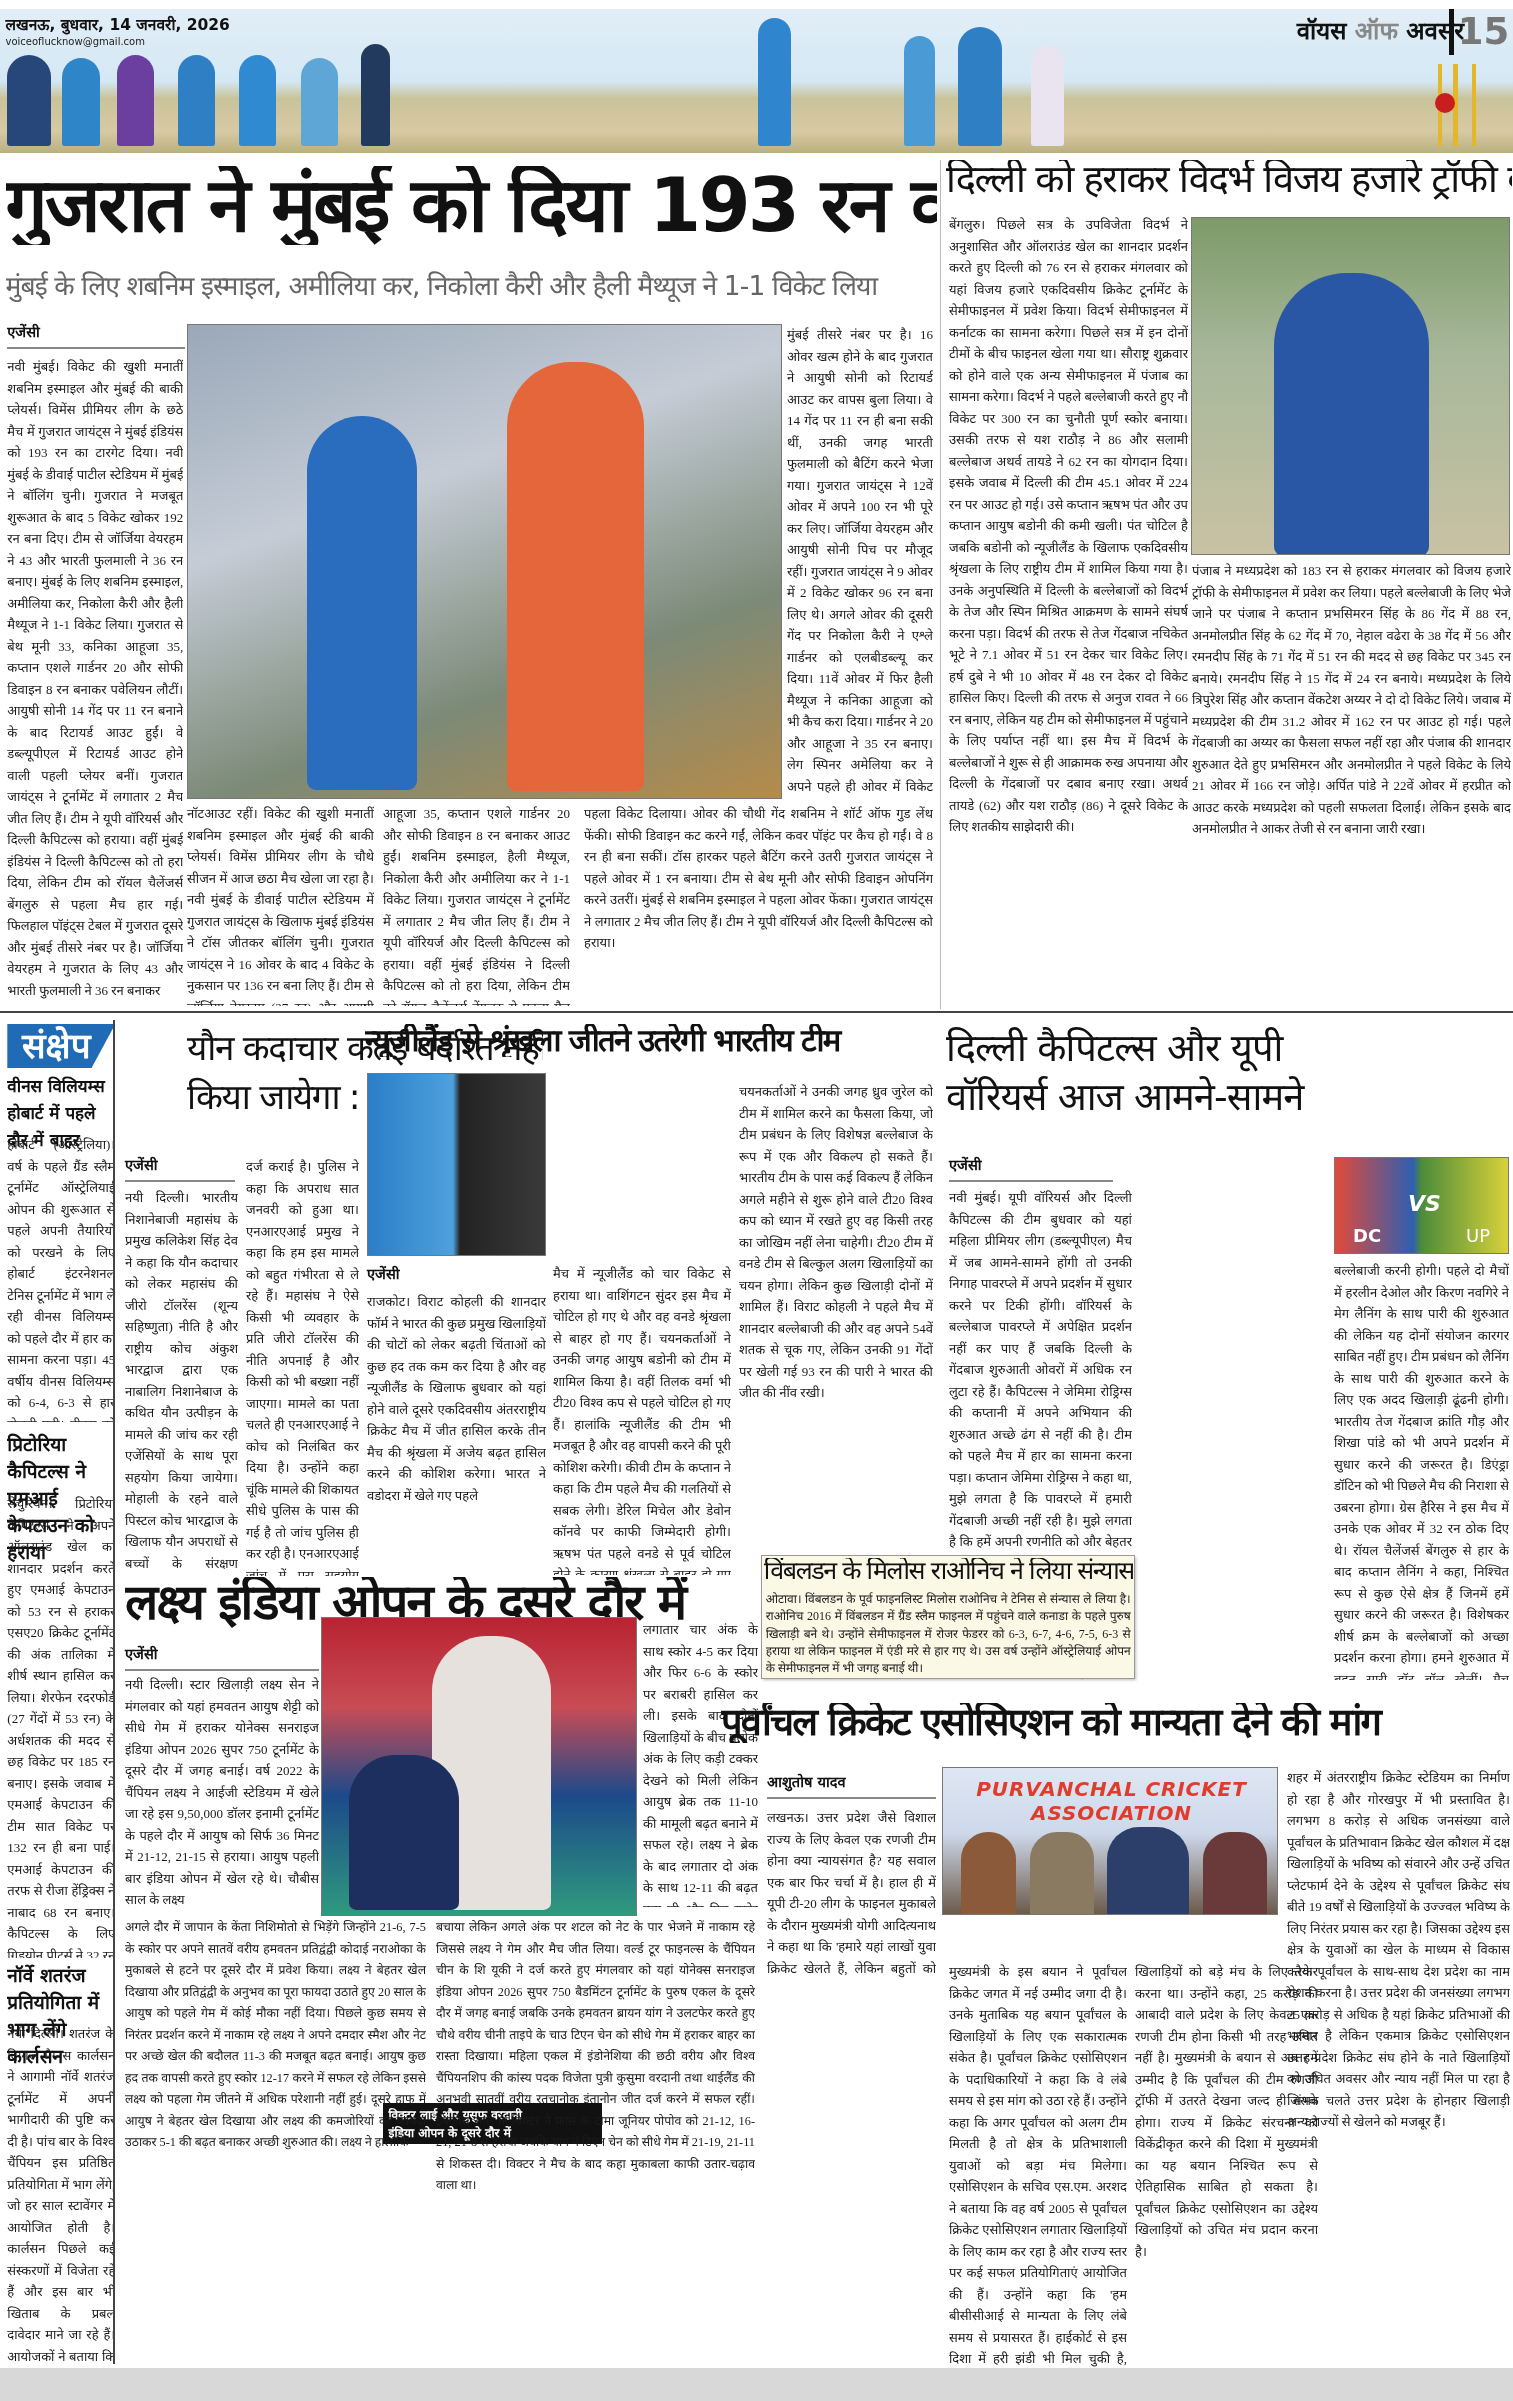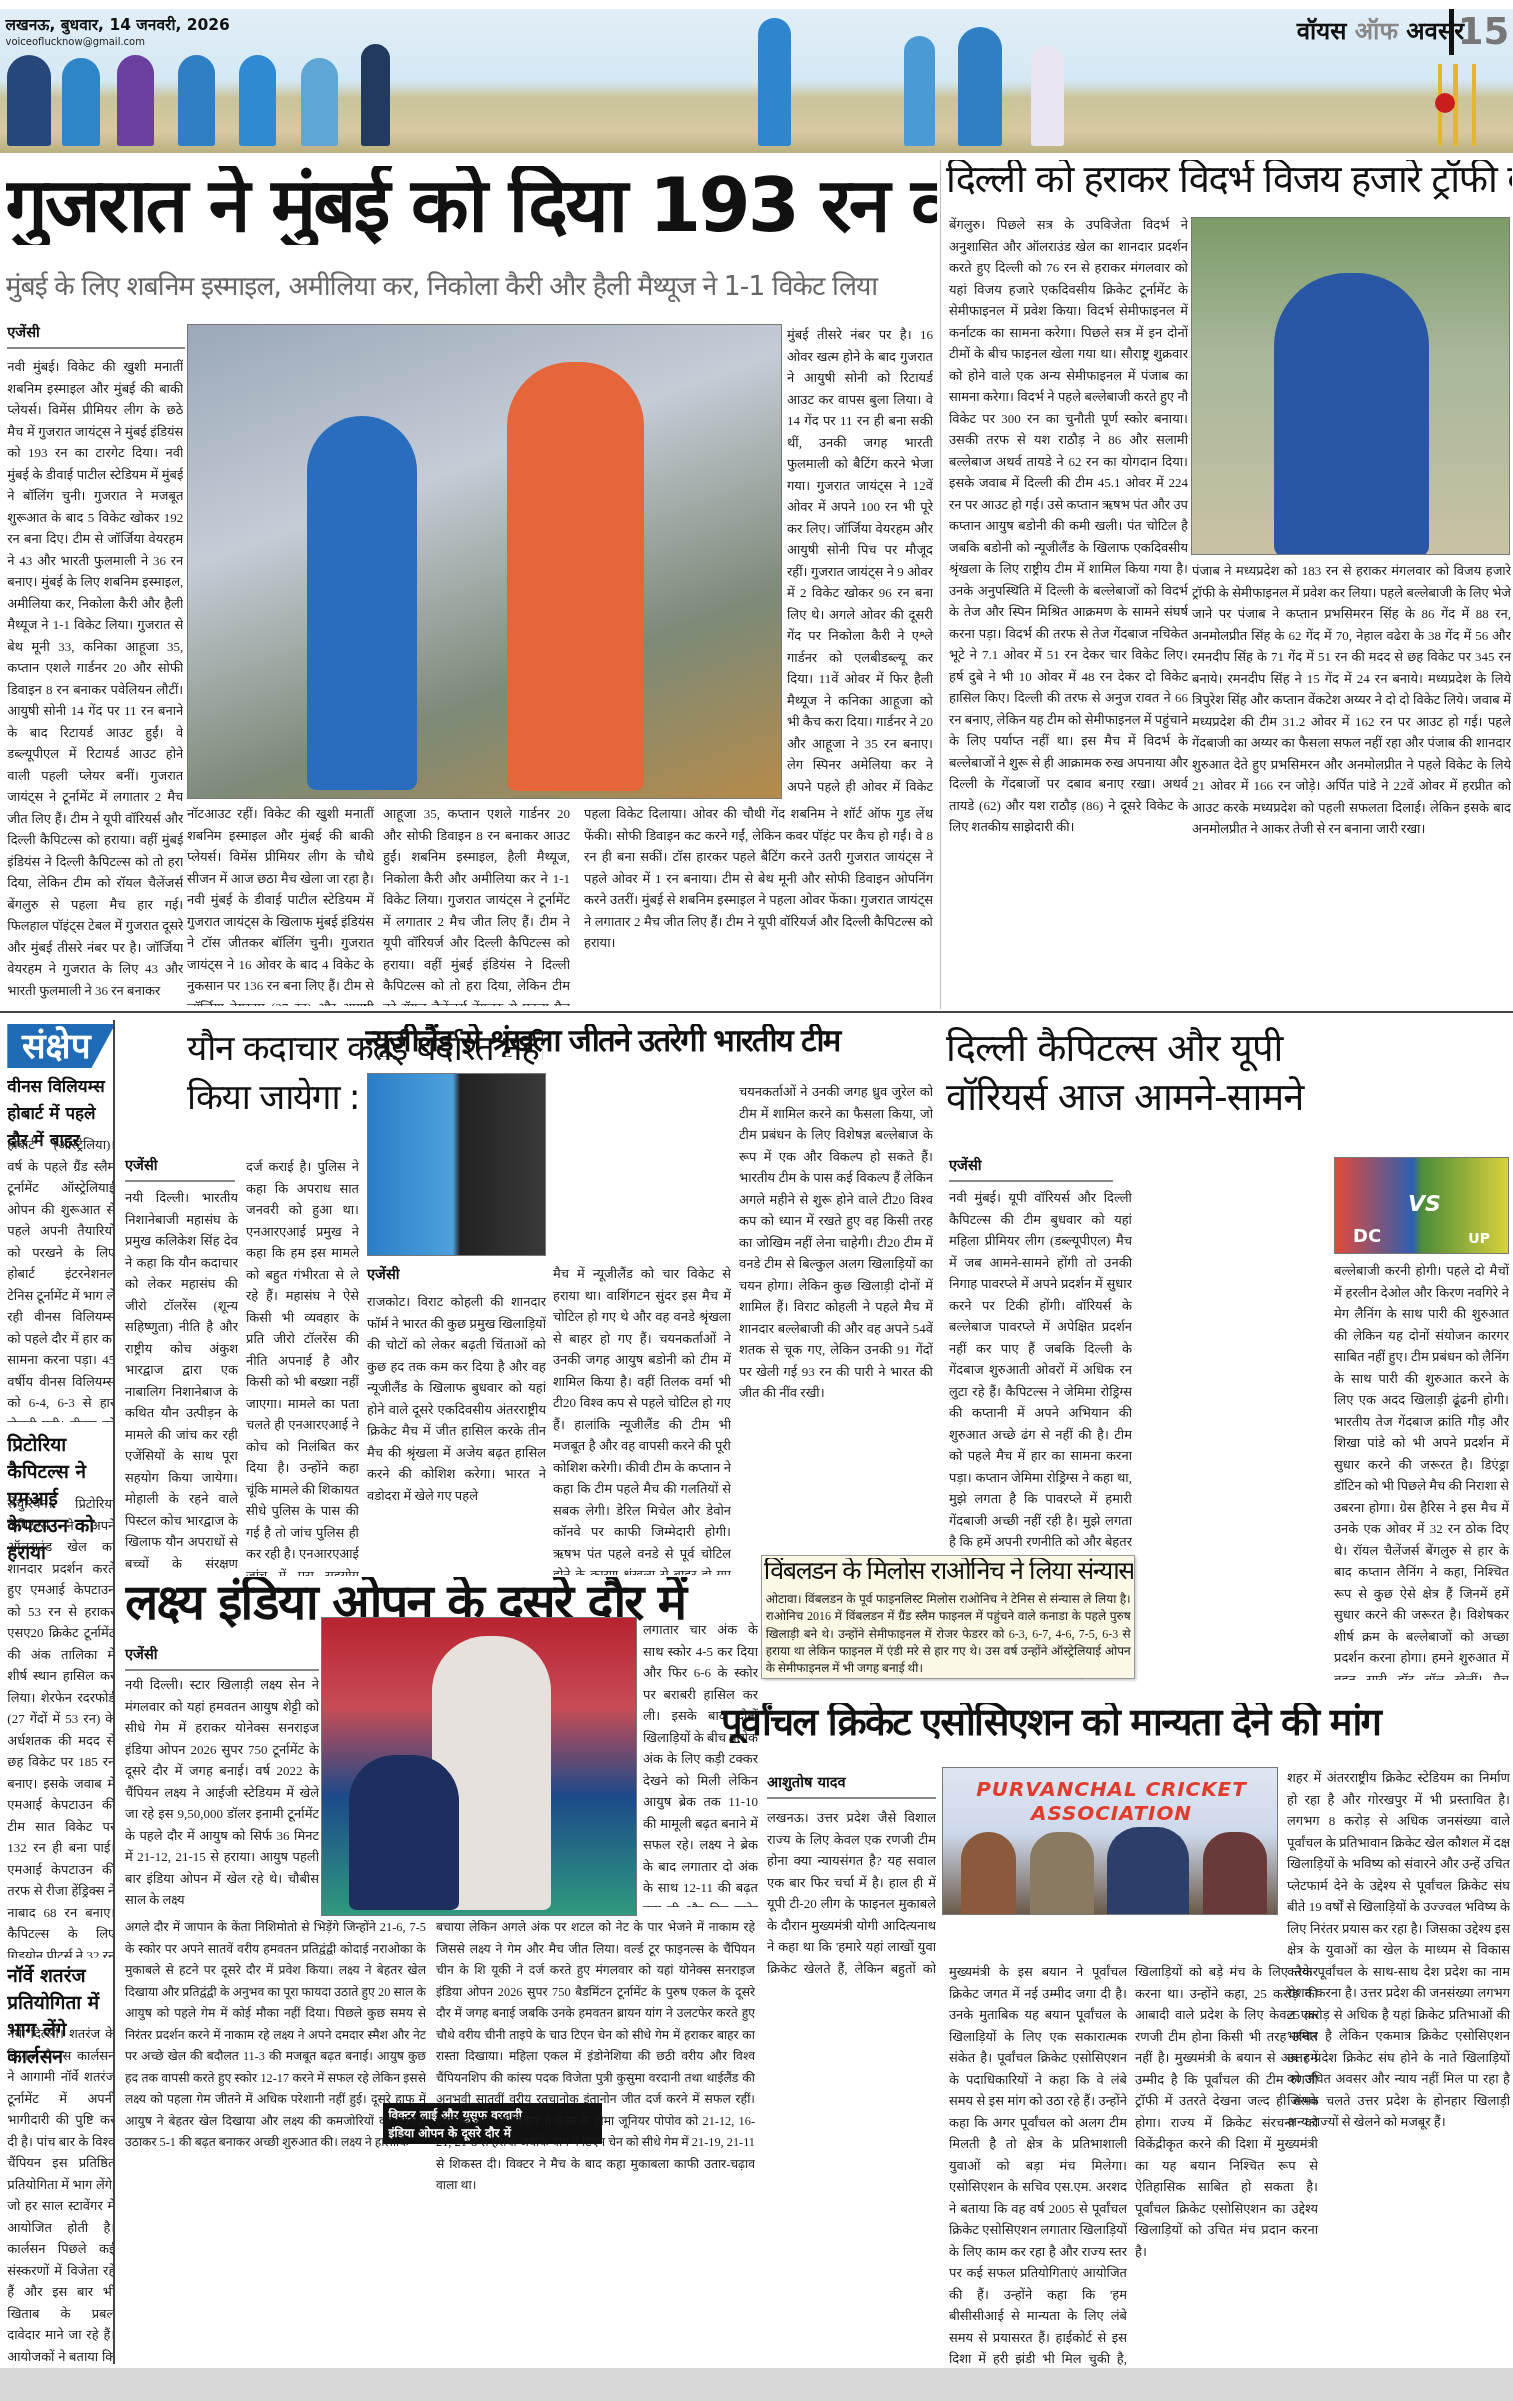--- a/index.html
+++ b/index.html
@@ -99,21 +99,21 @@
 <div class="abs col" style="left:553px;top:1263px;width:178px;height:312px">मैच में न्यूजीलैंड को चार विकेट से हराया था। वाशिंगटन सुंदर इस मैच में चोटिल हो गए थे और वह वनडे श्रृंखला से बाहर हो गए हैं। चयनकर्ताओं ने उनकी जगह आयुष बडोनी को टीम में शामिल किया है। वहीं तिलक वर्मा भी टी20 विश्व कप से पहले चोटिल हो गए हैं। हालांकि न्यूजीलैंड की टीम भी मजबूत है और वह वापसी करने की पूरी कोशिश करेगी। कीवी टीम के कप्तान ने कहा कि टीम पहले मैच की गलतियों से सबक लेगी। डेरिल मिचेल और डेवोन कॉनवे पर काफी जिम्मेदारी होगी। ऋषभ पंत पहले वनडे से पूर्व चोटिल होने के कारण श्रृंखला से बाहर हो गए थे।</div>
 <div class="abs col" style="left:739px;top:1081px;width:194px;height:402px">चयनकर्ताओं ने उनकी जगह ध्रुव जुरेल को टीम में शामिल करने का फैसला किया, जो टीम प्रबंधन के लिए विशेषज्ञ बल्लेबाज के रूप में एक और विकल्प हो सकते हैं। भारतीय टीम के पास कई विकल्प हैं लेकिन अगले महीने से शुरू होने वाले टी20 विश्व कप को ध्यान में रखते हुए वह किसी तरह का जोखिम नहीं लेना चाहेगी। टी20 टीम में वनडे टीम से बिल्कुल अलग खिलाड़ियों का चयन होगा। लेकिन कुछ खिलाड़ी दोनों में शामिल हैं। विराट कोहली ने पहले मैच में शानदार बल्लेबाजी की और वह अपने 54वें शतक से चूक गए, लेकिन उनकी 91 गेंदों पर खेली गई 93 रन की पारी ने भारत की जीत की नींव रखी।</div>
 
 <div class="abs headline h-light" style="left:946px;top:1024px;width:566px;font-size:38px;letter-spacing:-0.9px;line-height:49px">दिल्ली कैपिटल्स और यूपी</div>
 <div class="abs headline h-light" style="left:946px;top:1073px;width:566px;font-size:38px;letter-spacing:-0.9px;line-height:49px">वॉरियर्स आज आमने-सामने</div>
 <div class="abs byline" style="left:949px;top:1154px;width:164px">एजेंसी</div>
 <div class="abs col" style="left:949px;top:1187px;width:183px;height:493px">नवी मुंबई। यूपी वॉरियर्स और दिल्ली कैपिटल्स की टीम बुधवार को यहां महिला प्रीमियर लीग (डब्ल्यूपीएल) मैच में जब आमने-सामने होंगी तो उनकी निगाह पावरप्ले में अपने प्रदर्शन में सुधार करने पर टिकी होंगी। वॉरियर्स के बल्लेबाज पावरप्ले में अपेक्षित प्रदर्शन नहीं कर पाए हैं जबकि दिल्ली के गेंदबाज शुरुआती ओवरों में अधिक रन लुटा रहे हैं। कैपिटल्स ने जेमिमा रोड्रिग्स की कप्तानी में अपने अभियान की शुरुआत अच्छे ढंग से नहीं की है। टीम को पहले मैच में हार का सामना करना पड़ा। कप्तान जेमिमा रोड्रिग्स ने कहा था, मुझे लगता है कि पावरप्ले में हमारी गेंदबाजी अच्छी नहीं रही है। मुझे लगता है कि हमें अपनी रणनीति को और बेहतर बनाने की जरूरत है। दिल्ली कैपिटल्स के लिए अब तक की सकारात्मक बात गेंदबाज श्री चरणी और नंदनी शर्मा का अच्छा प्रदर्शन रहा है। नंदिनी ने पिछले मैच में हैट्रिक बनाई थी जिससे उनका आत्मविश्वास काफी बढ़ा हुआ होगा। दूसरी ओर यूपी वॉरियर्स को पावरप्ले में अच्छी</div>
 <div class="abs photo" style="left:1334px;top:1157px;width:175px;height:97px;background:linear-gradient(90deg,#e14a3a 0%,#2f5fb0 45%,#4d8c3a 50%,#d8d13a 100%)">
   <span style="position:absolute;left:18px;bottom:7.3px;color:#fff;font-weight:bold;font-size:18px">DC</span>
   <span style="position:absolute;left:73px;top:33px;color:#fff;font-weight:bold;font-size:22px;font-style:italic">VS</span>
-  <span style="position:absolute;right:18px;bottom:7.3px;color:#fff;font-weight:bold;font-size:14px">UP</span>
+  <span style="position:absolute;right:18px;bottom:7.3px;color:#fff;font-weight:normal;font-size:18px">UP</span>
 </div>
 <div class="abs col" style="left:1334px;top:1260px;width:175px;height:420px">बल्लेबाजी करनी होगी। पहले दो मैचों में हरलीन देओल और किरण नवगिरे ने मेग लैनिंग के साथ पारी की शुरुआत की लेकिन यह दोनों संयोजन कारगर साबित नहीं हुए। टीम प्रबंधन को लैनिंग के साथ पारी की शुरुआत करने के लिए एक अदद खिलाड़ी ढूंढनी होगी। भारतीय तेज गेंदबाज क्रांति गौड़ और शिखा पांडे को भी अपने प्रदर्शन में सुधार करने की जरूरत है। डिएंड्रा डॉटिन को भी पिछले मैच की निराशा से उबरना होगा। ग्रेस हैरिस ने इस मैच में उनके एक ओवर में 32 रन ठोक दिए थे। रॉयल चैलेंजर्स बेंगलुरु से हार के बाद कप्तान लैनिंग ने कहा, निश्चित रूप से कुछ ऐसे क्षेत्र हैं जिनमें हमें सुधार करने की जरूरत है। विशेषकर शीर्ष क्रम के बल्लेबाजों को अच्छा प्रदर्शन करना होगा। हमने शुरुआत में बहुत सारी डॉट बॉल खेलीं। मैच भारतीय समयानुसार शाम 7.30 बजे शुरू होगा।?</div>
 
 <div class="abs boxed" style="left:761px;top:1555px;width:374px;height:124px">
   <div class="headline h-light" style="position:absolute;left:1.8px;top:1.8px;width:369px;font-size:25px;letter-spacing:-1.4px">विंबलडन के मिलोस राओनिच ने लिया संन्यास लिया</div>
   <div class="col" style="position:absolute;left:3.7px;top:35px;width:365px;height:86px;font-size:12px;line-height:17.3px">ओटावा। विंबलडन के पूर्व फाइनलिस्ट मिलोस राओनिच ने टेनिस से संन्यास ले लिया है। राओनिच 2016 में विंबलडन में ग्रैंड स्लैम फाइनल में पहुंचने वाले कनाडा के पहले पुरुष खिलाड़ी बने थे। उन्होंने सेमीफाइनल में रोजर फेडरर को 6-3, 6-7, 4-6, 7-5, 6-3 से हराया था लेकिन फाइनल में एंडी मरे से हार गए थे। उस वर्ष उन्होंने ऑस्ट्रेलियाई ओपन के सेमीफाइनल में भी जगह बनाई थी।</div>
 </div>
 
 <div class="abs headline" style="left:125px;top:1577px;width:630px;font-size:49px;letter-spacing:-1.8px">लक्ष्य इंडिया ओपन के दूसरे दौर में</div>
 <div class="abs byline" style="left:125px;top:1643px;width:194px">एजेंसी</div>

